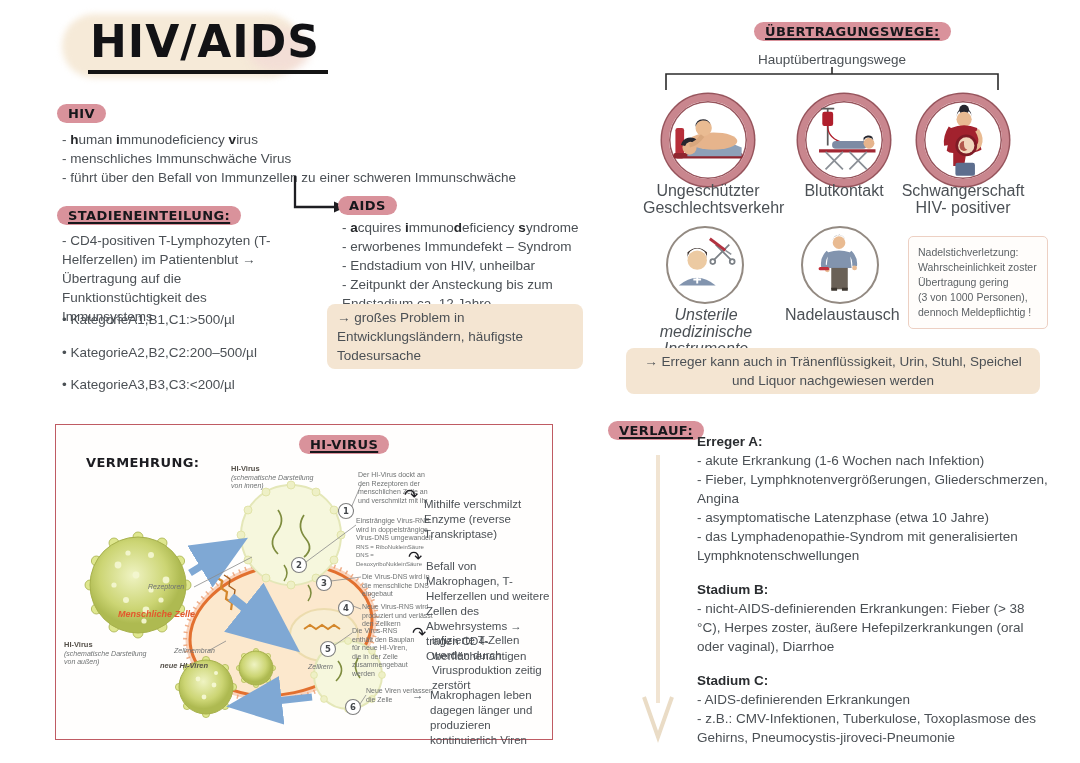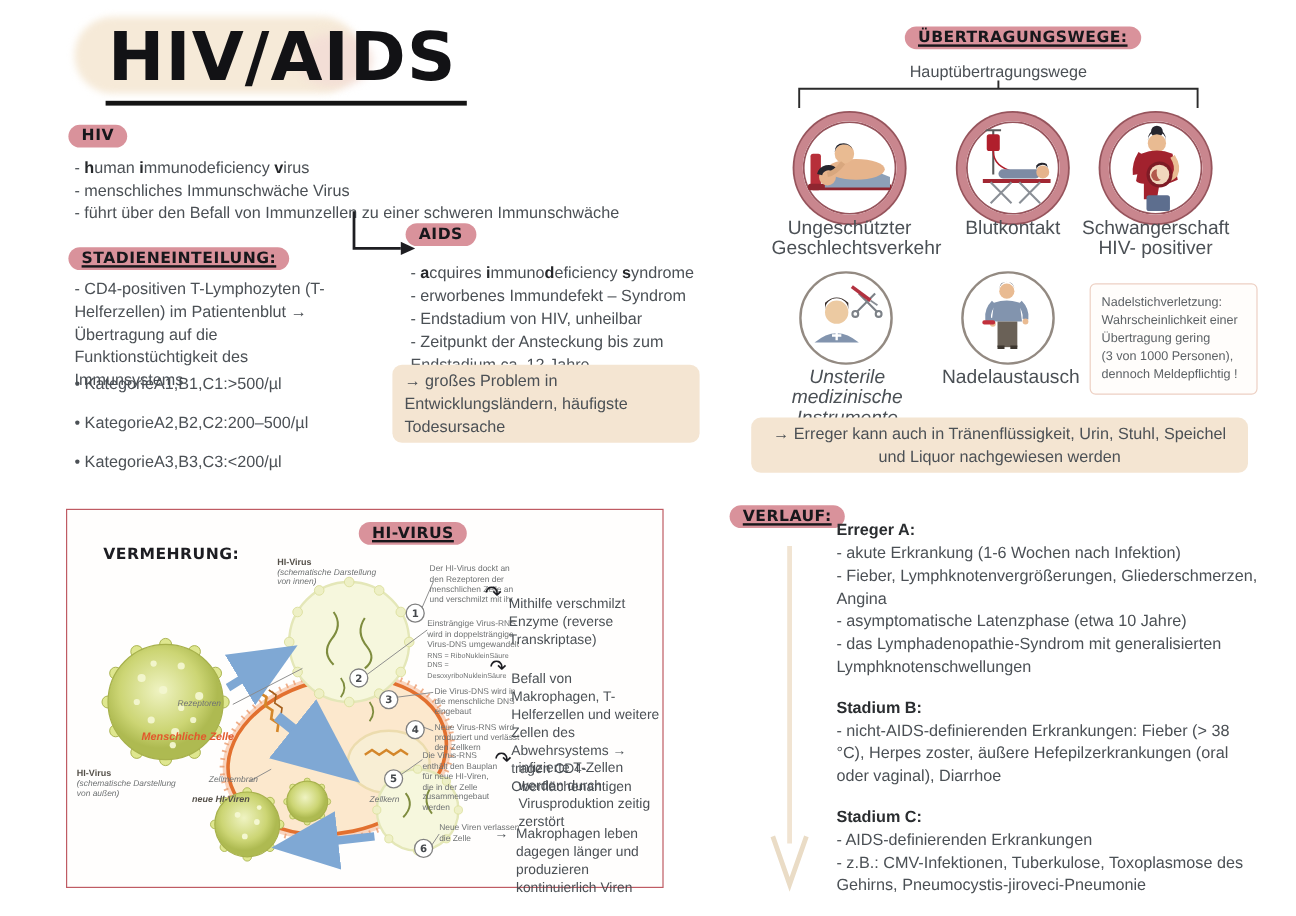--- a/index.html
+++ b/index.html
@@ -22,21 +22,21 @@
   .hand{font-family:"DejaVu Sans",sans-serif;font-weight:700;color:var(--ink);letter-spacing:.4px;}
   .badge{
     display:inline-block;background:var(--badge-pink);color:#17171b;
     font-family:"DejaVu Sans",sans-serif;font-weight:700;font-size:13px;
     border-radius:14px;padding:2px 11px;letter-spacing:.4px;white-space:nowrap;
   }
   .badge.u{text-decoration:underline;text-decoration-thickness:1.5px;text-underline-offset:2px;}
   .txt{font-size:13.5px;line-height:19px;}
   .hl{background:var(--cream);border-radius:8px;padding:4px 10px;}
   .title{
-    font-family:"DejaVu Sans",sans-serif;font-weight:900;font-size:56px;color:#121215;
+    font-family:"DejaVu Sans",sans-serif;font-weight:900;font-size:44px;color:#121215;
     letter-spacing:1px;border-bottom:4px solid #141414;padding:0 8px 3px 2px;display:inline-block;
   }
   .blob{background:#f6ead8;border-radius:50px;filter:blur(3px);}
   .blob2{background:#f3ded6;border-radius:50%;filter:blur(4px);}
   .tcircle{width:92px;height:92px;border-radius:50%;border:7px solid var(--ring-pink);
     box-shadow:0 0 0 1.5px var(--ring-dark), inset 0 0 0 1.5px var(--ring-dark);
     background:#fff;overflow:hidden;display:flex;align-items:center;justify-content:center;}
   .tcircle svg{width:76px;height:76px;}
   .tcircle2{width:78px;height:78px;border-radius:50%;border:2px solid #938a82;background:#fff;
     overflow:hidden;display:flex;align-items:center;justify-content:center;}
@@ -73,21 +73,21 @@
   <path d="M7 2 V33 H46" stroke="#1e1e22" stroke-width="2.3" fill="none"></path>
   <path d="M58 33 l-12 -5.5 v11 z" fill="#1e1e22"></path>
 </svg>
 
 <span class="abs badge u" style="left:57px;top:206px;">STADIENEINTEILUNG:</span>
 <div class="abs txt" style="left:62px;top:231px;width:222px;">- CD4-positiven T-Lymphozyten (T-Helferzellen) im Patientenblut → Übertragung auf die Funktionstüchtigkeit des Immunsystems</div>
 <div class="abs txt" style="left:62px;top:310px;width:240px;">• KategorieA1,B1,C1:&gt;500/µl</div>
 <div class="abs txt" style="left:62px;top:343px;width:240px;">• KategorieA2,B2,C2:200–500/µl</div>
 <div class="abs txt" style="left:62px;top:375px;width:240px;">• KategorieA3,B3,C3:&lt;200/µl</div>
 
-<span class="abs badge" style="left:338px;top:186px;">AIDS</span>
+<span class="abs badge" style="left:338px;top:196px;">AIDS</span>
 <div class="abs txt" style="left:342px;top:218px;width:256px;">
   <div><span>- </span><span style="font-weight: 700; color: rgb(38, 40, 43);">a</span><span>cquires </span><span style="font-weight: 700; color: rgb(38, 40, 43);">i</span><span>mmuno</span><span style="font-weight: 700; color: rgb(38, 40, 43);">d</span><span>eficiency </span><span style="font-weight: 700; color: rgb(38, 40, 43);">s</span><span>yndrome</span></div>
   <div>- erworbenes Immundefekt – Syndrom</div>
   <div>- Endstadium von HIV, unheilbar</div>
   <div>- Zeitpunkt der Ansteckung bis zum Endstadium ca. 12 Jahre</div>
 </div>
 <div class="abs txt hl" style="left:327px;top:304px;width:256px;">→ großes Problem in Entwicklungsländern, häufigste Todesursache</div>
 
 <span class="abs badge u" style="left:754px;top:22px;">ÜBERTRAGUNGSWEGE:</span>
 <div class="abs txt" style="left:660px;top:50px;width:344px;text-align:center;">Hauptübertragungswege</div>
@@ -167,21 +167,21 @@
     <rect x="13" y="37" width="11" height="3.5" rx="1.7" fill="#c2303c"></rect>
     <rect x="26" y="38" width="17" height="22" fill="#6a6157"></rect>
     <path d="M26 60 h6 M37 60 h6" stroke="#3c362f" stroke-width="3"></path>
   </svg>
 </div>
 <div class="abs clabel" style="left:638px;top:306px;width:136px;font-style:italic;">Unsterile medizinische Instrumente</div>
 <div class="abs clabel" style="left:785px;top:306px;width:110px;">Nadelaustausch</div>
 
 <div class="abs notebox" style="left:908px;top:236px;width:140px;">
   <div>Nadelstichverletzung:</div>
-  <div>Wahrscheinlichkeit einer</div>
+  <div>Wahrscheinlichkeit zoster</div>
   <div>Übertragung gering</div>
   <div>(3 von 1000 Personen),</div>
   <div>dennoch Meldepflichtig !</div>
 </div>
 
 <div class="abs txt hl" style="left:626px;top:348px;width:414px;text-align:center;">→ Erreger kann auch in Tränenflüssigkeit, Urin, Stuhl, Speichel und Liquor nachgewiesen werden</div>
 
 <div class="abs vbox" style="left:55px;top:424px;width:498px;height:316px;">
 
   <span class="abs badge u" style="left:243px;top:10px;">HI-VIRUS</span>

